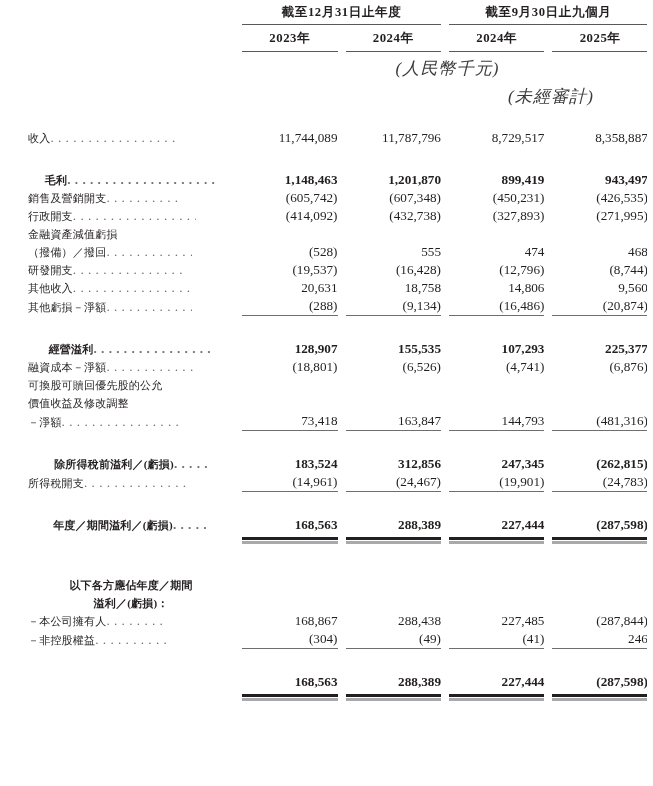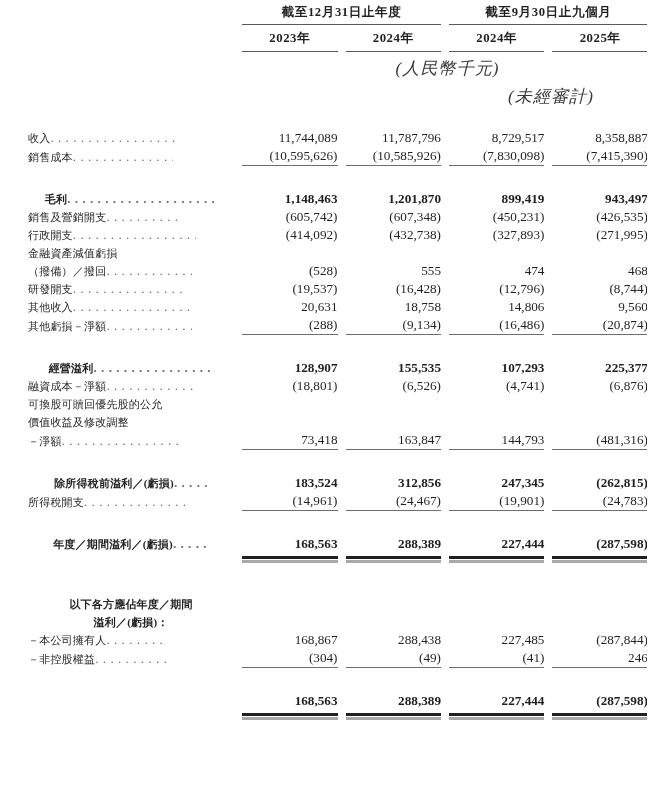--- a/index.html
+++ b/index.html
@@ -191,32 +191,20 @@
     <td class="num">11,744,089</td>
     <td class="pad"></td>
     <td class="num">11,787,796</td>
     <td class="pad"></td>
     <td class="num">8,729,517</td>
     <td class="pad"></td>
     <td class="num">8,358,887</td>
     <td class="pad"></td>
   </tr>
 
-  <tr>
-    <td class="lbl"><span>銷售成本</span><span class="leader" style="width:100px"></span></td>
-    <td class="pad"></td>
-    <td class="num rule-single">(10,595,626)</td>
-    <td class="pad"></td>
-    <td class="num rule-single">(10,585,926)</td>
-    <td class="pad"></td>
-    <td class="num rule-single">(7,830,098)</td>
-    <td class="pad"></td>
-    <td class="num rule-single">(7,415,390)</td>
-    <td class="pad"></td>
-  </tr>
 
   <tr class="sp-lg">
           <td colspan="10"></td>
         </tr>
 
   <tr>
     <td class="lbl bold"><span>毛利</span><span class="leader" style="width:150px"></span></td>
     <td class="pad"></td>
     <td class="num bold">1,148,463</td>
     <td class="pad"></td>

